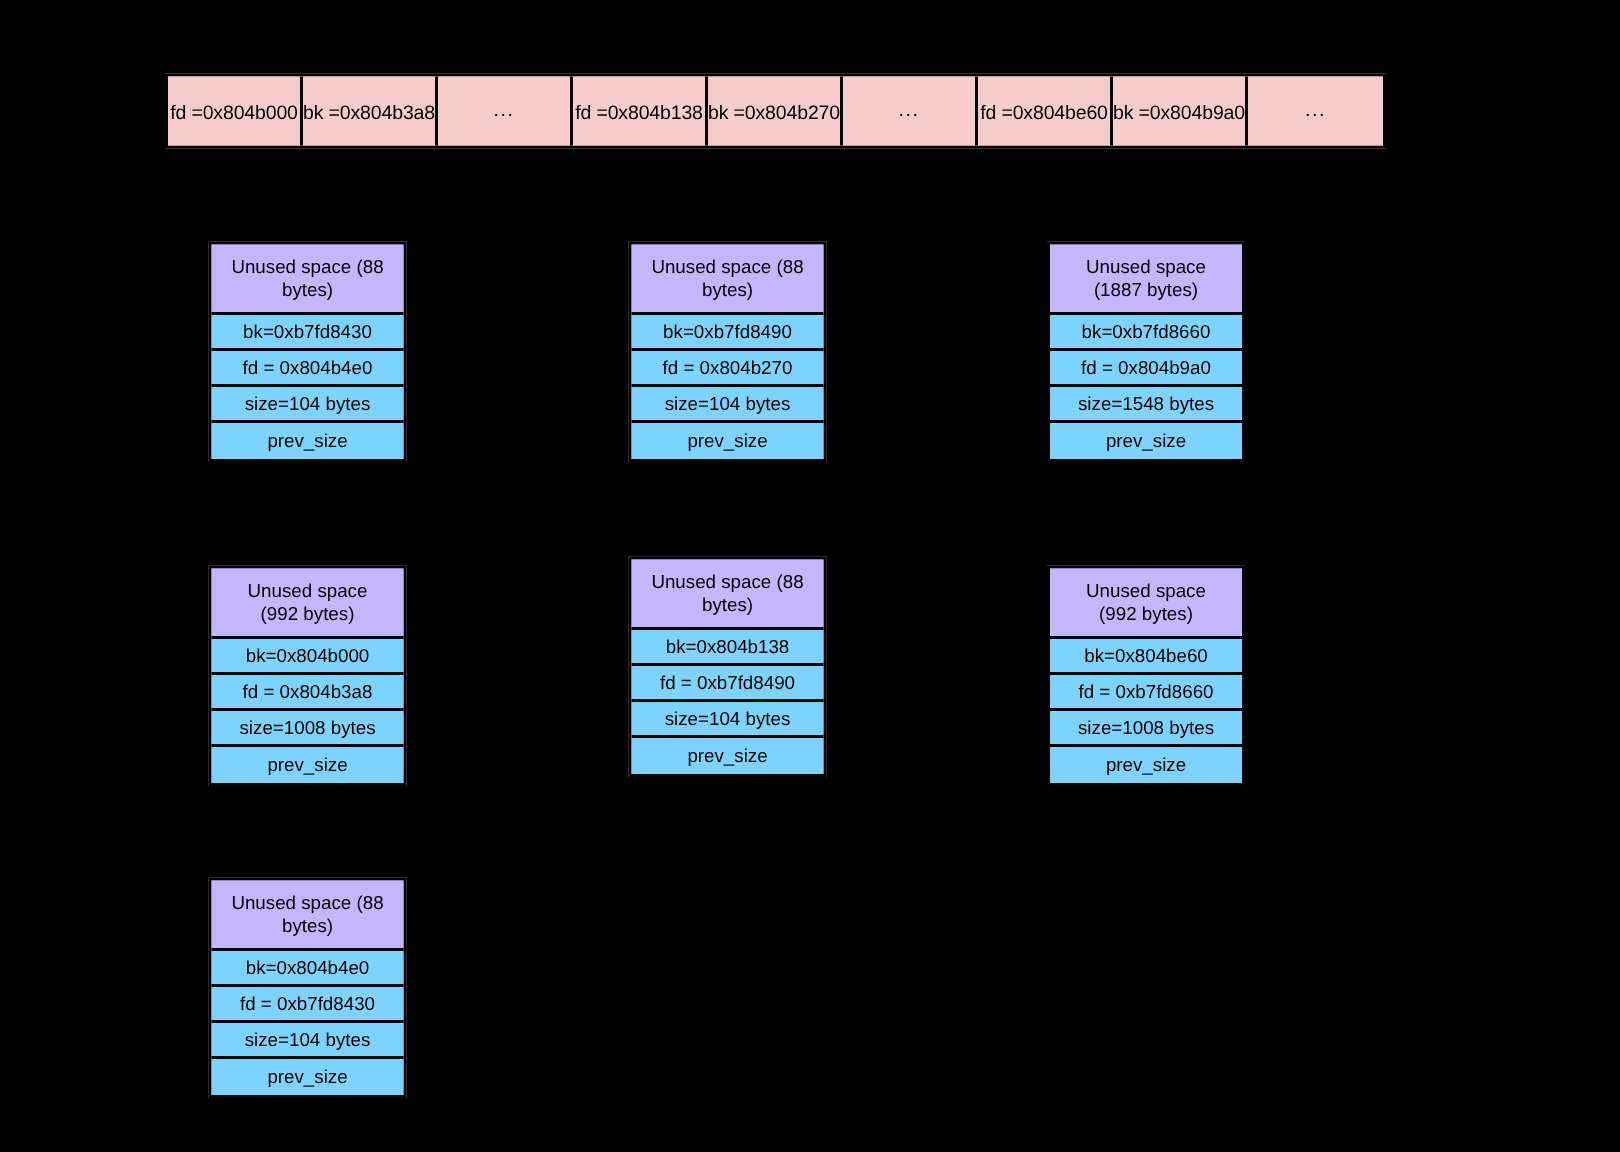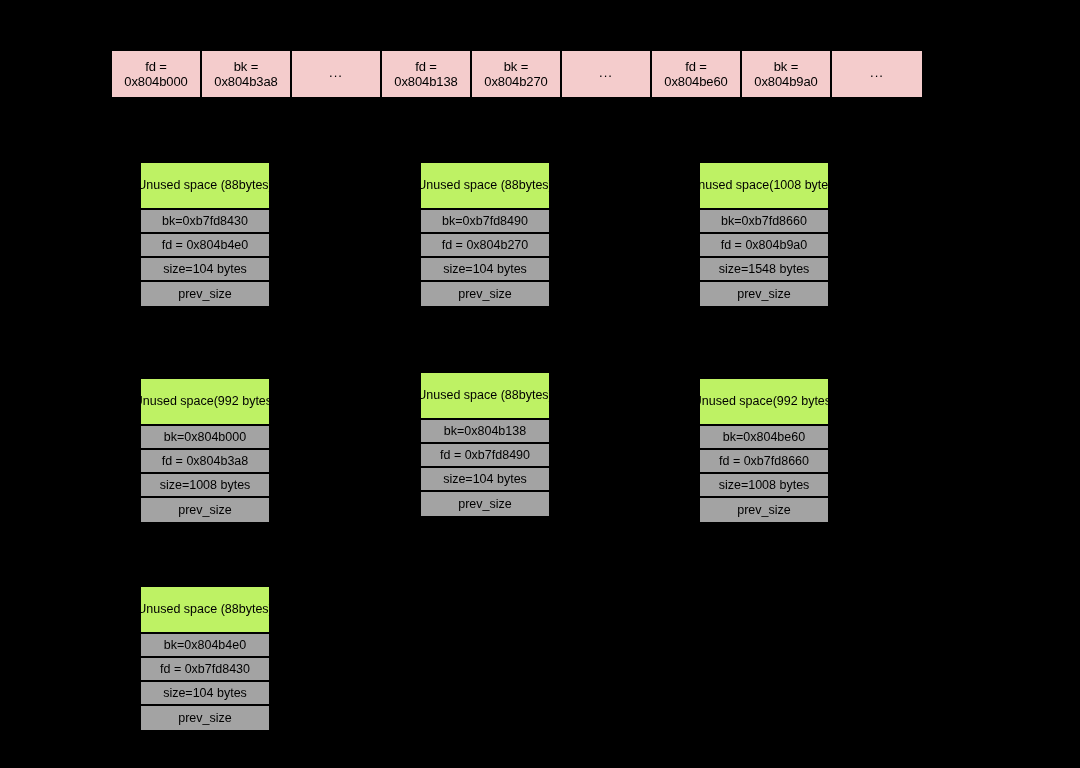--- a/index.html
+++ b/index.html
@@ -35,21 +35,21 @@
     box-sizing: border-box;
     background: #f4cccc;
   }
   .bin-cell {
     width: 90px;
     height: 100%;
     box-sizing: border-box;
     border-right: 2px solid #000;
     background: #f4cccc;
     display: flex;
-    flex-direction: column;
+    flex-direction: row;
     align-items: center;
     justify-content: center;
     font-size: 13px;
     line-height: 15px;
     text-align: center;
     letter-spacing: -0.1px;
   }
   .bin-cell:last-child { border-right: none; }
   .bin-cell .l1, .bin-cell .l2 { display: block; white-space: nowrap; }
   .bin-cell.ellipsis {
@@ -62,35 +62,35 @@
   .chunk {
     position: absolute;
     width: 132px;
     border: 2px solid #000;
     box-sizing: border-box;
     background: #b4a7d6;
   }
   .chunk .row {
     box-sizing: border-box;
     border-bottom: 2px solid #000;
-    background: #a3a3a3;
+    background: #7dd3fc;
     font-size: 12.5px;
     line-height: 14px;
     height: 24px;
     display: flex;
     align-items: center;
     justify-content: center;
     text-align: center;
     white-space: nowrap;
   }
   .chunk .row:last-child { border-bottom: none; text-align: center; }
   .chunk .row.unused {
-    background: #bef264;
+    background: #c4b5fd;
     height: 47px;
-    flex-direction: row;
+    flex-direction: column;
     justify-content: center;
     line-height: 15px;
     padding: 0 4px;
   }
   .chunk .row.unused .u1,
   .chunk .row.unused .u2 { display: block; }
 
   
   #wires {
     position: absolute;
@@ -186,21 +186,21 @@
     </div>
     <div class="row">bk=0xb7fd8490</div>
     <div class="row">fd = 0x804b270</div>
     <div class="row">size=104 bytes</div>
     <div class="row">prev_size</div>
   </div>
 
   <div class="chunk" style="left:698px; top:161px;">
     <div class="row unused">
       <span class="u1">Unused space</span>
-      <span class="u2">(1008 bytes)</span>
+      <span class="u2">(1887 bytes)</span>
     </div>
     <div class="row">bk=0xb7fd8660</div>
     <div class="row">fd = 0x804b9a0</div>
     <div class="row">size=1548 bytes</div>
     <div class="row">prev_size</div>
   </div>
 
   <div class="chunk" style="left:139px; top:377px;">
     <div class="row unused">
       <span class="u1">Unused space</span>

